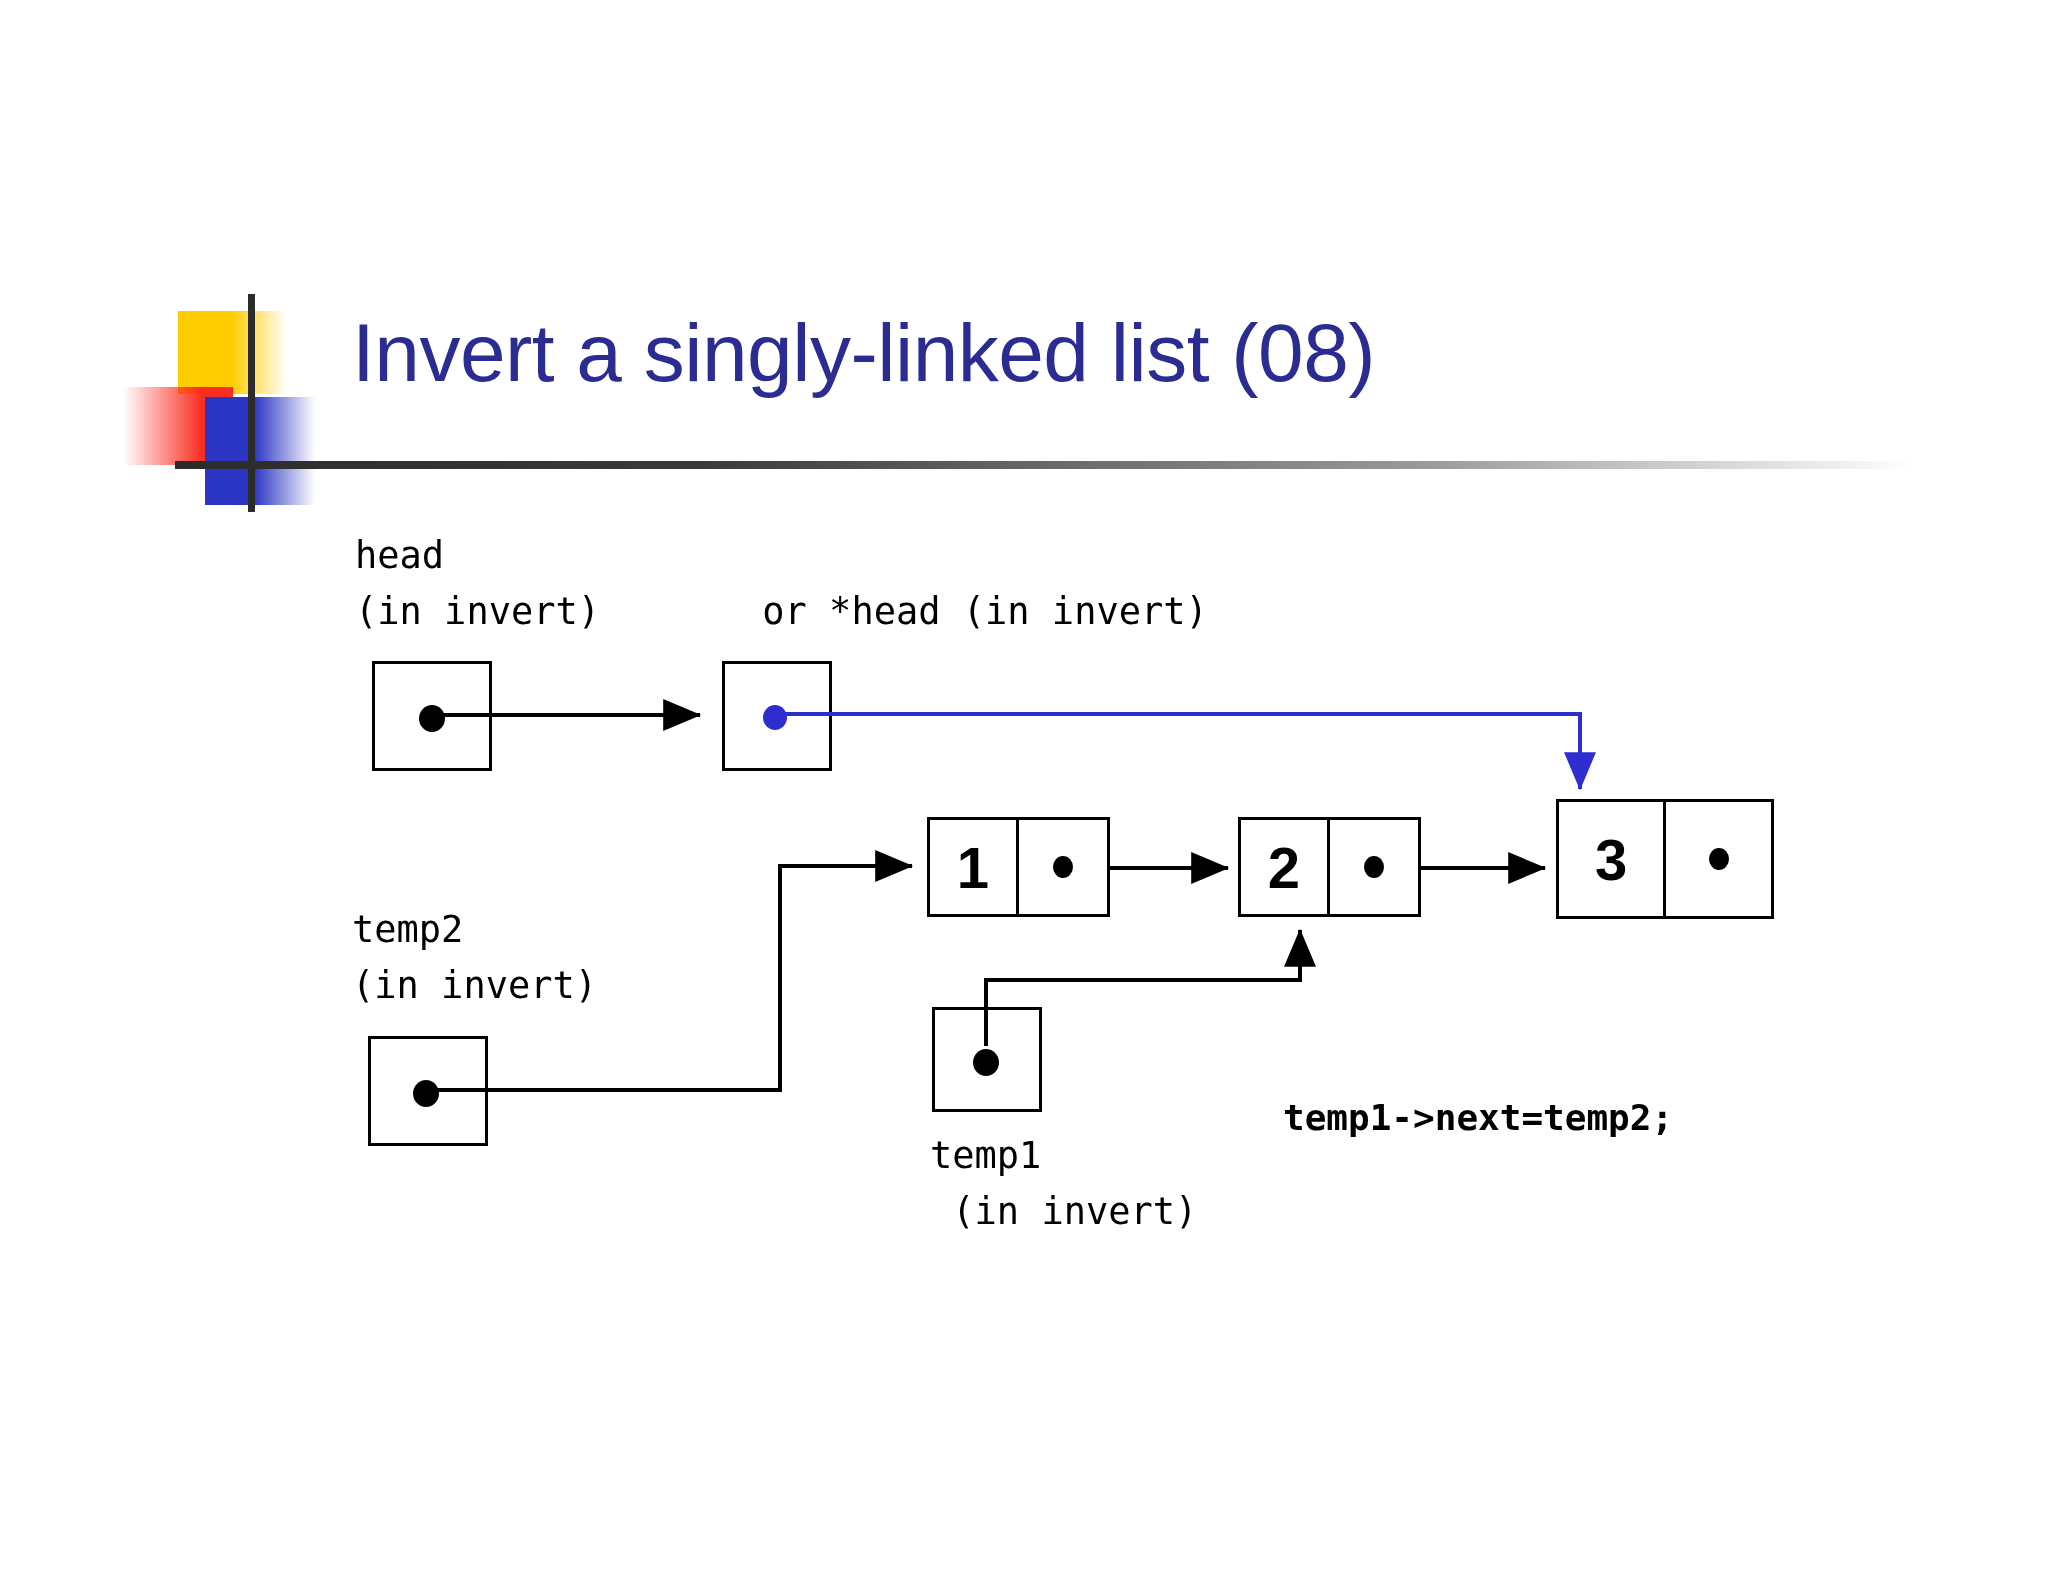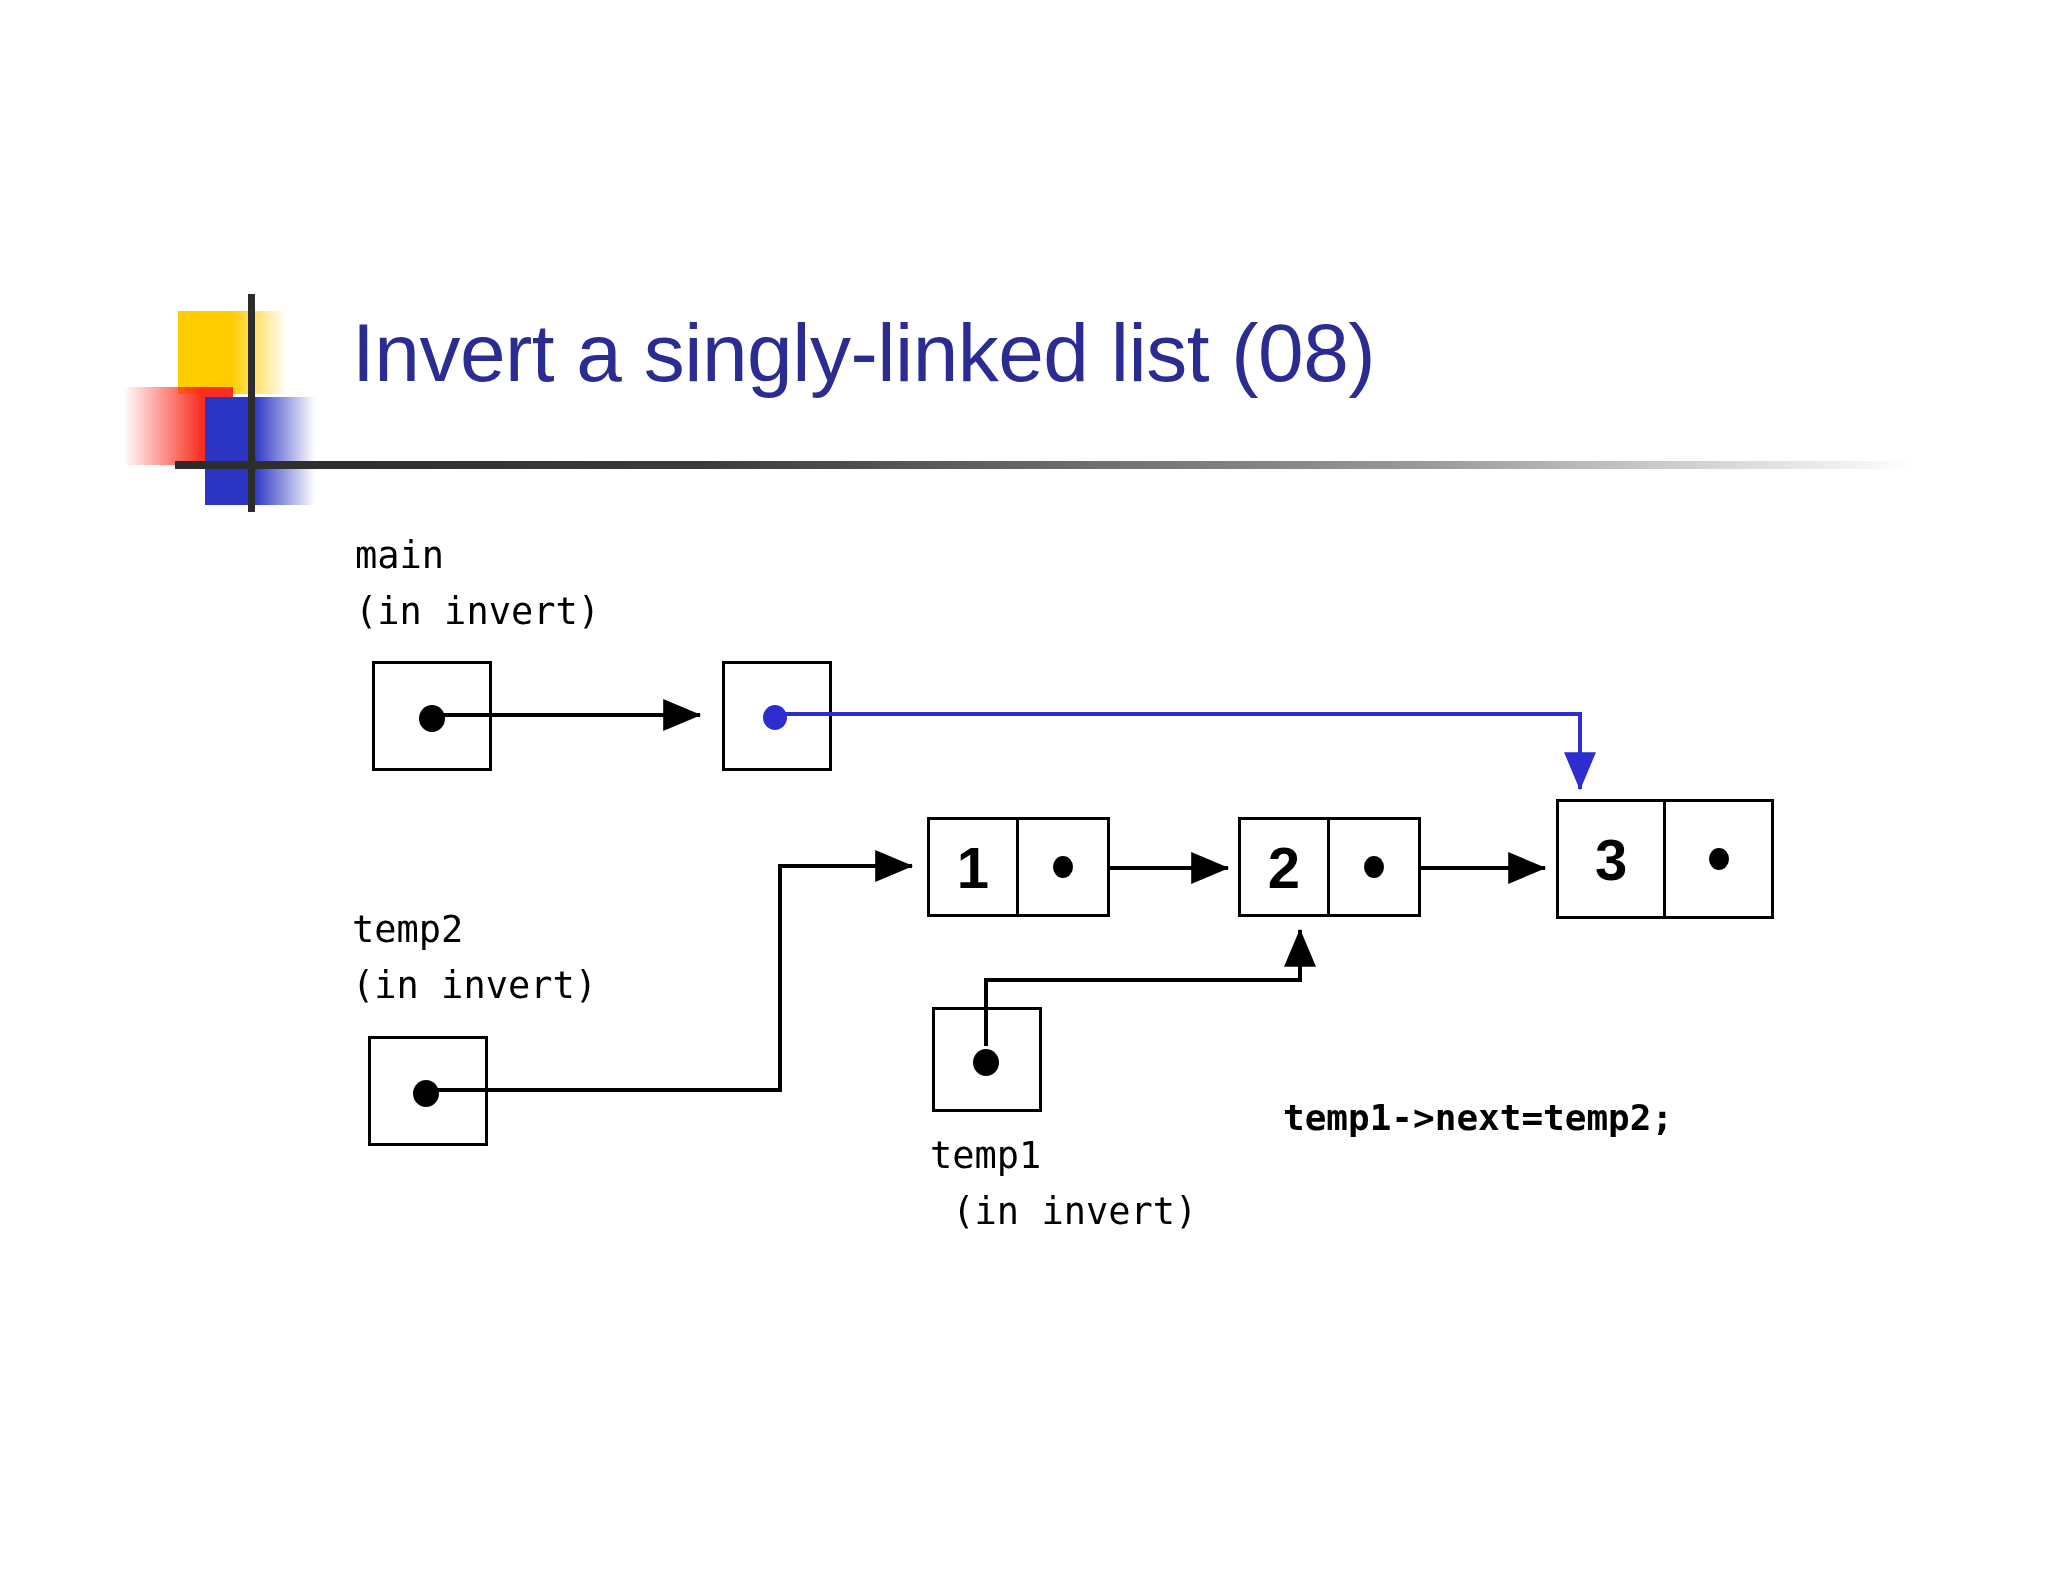--- a/index.html
+++ b/index.html
@@ -165,23 +165,24 @@
 <div id="slide">
 
   <div class="deco-yellow"></div>
   <div class="deco-red"></div>
   <div class="deco-blue"></div>
   <div class="deco-vline"></div>
   <div class="deco-hline"></div>
 
   <div class="slide-title">Invert a singly-linked list (08)</div>
 
-  <div class="mono-label" style="left:355px; top:528px;">main</div>
+  <div class="mono-label" style="left:355px; top:528px;">head</div>
   <div class="mono-label" style="left:355px; top:584px;">(in invert)</div>
 
+  <div class="mono-label" style="left:740px; top:584px;"> or *head (in invert)</div>
 
   <div class="ptr-box" style="left:372px; top:661px; width:120px; height:110px;">
     <div class="dot" style="left:44px; top:41px; width:26px; height:27px;"></div>
   </div>
 
   <div class="ptr-box" style="left:722px; top:661px; width:110px; height:110px;">
     <div class="dot dot-blue" style="left:38px; top:41px; width:24px; height:25px;"></div>
   </div>
 
   <div class="node" style="left:927px; top:817px; width:183px; height:100px;">

